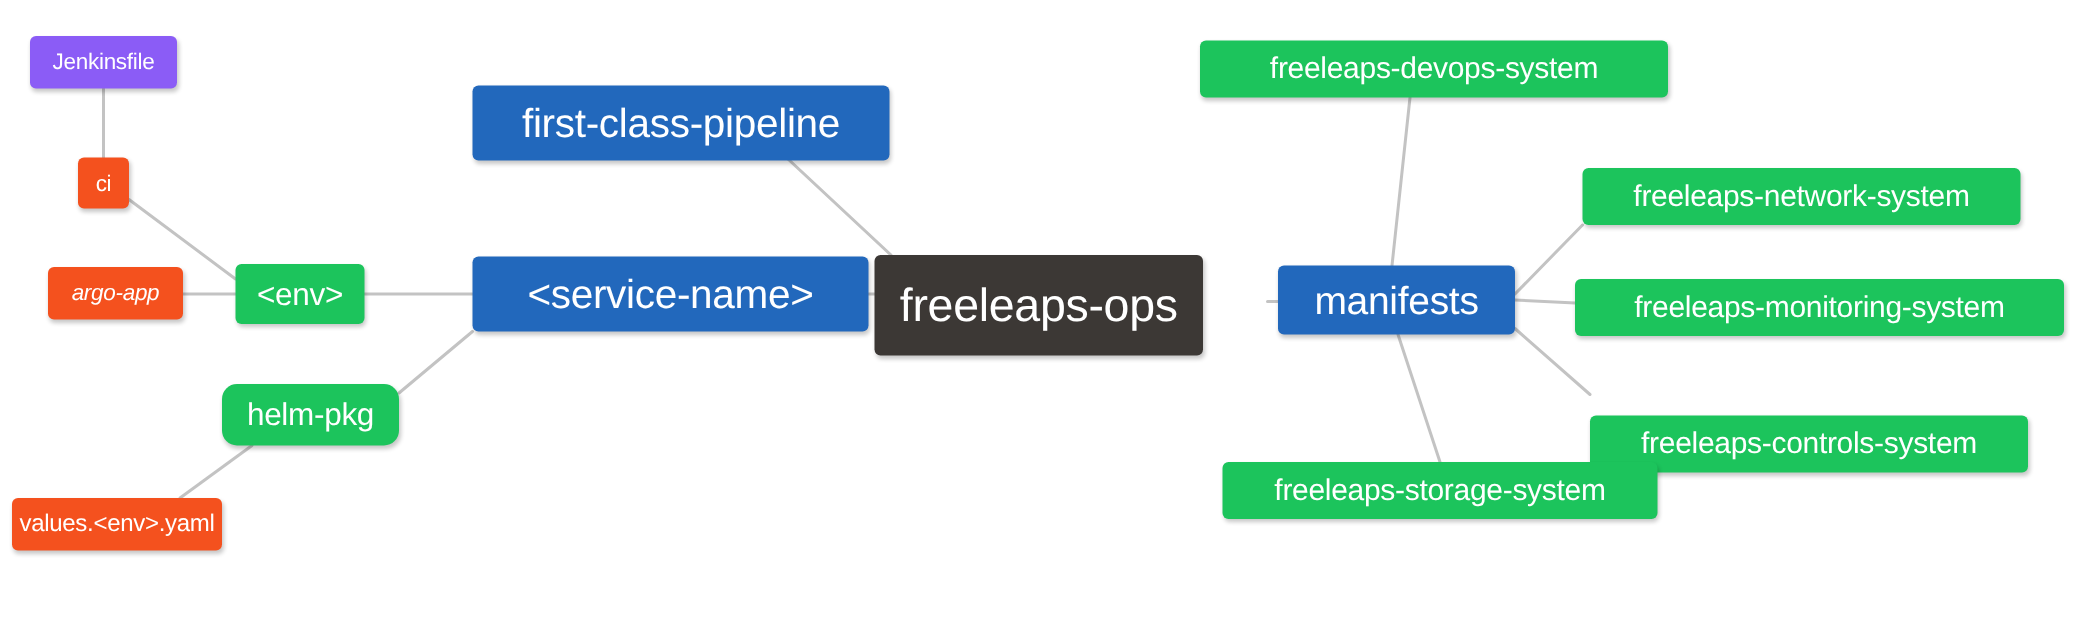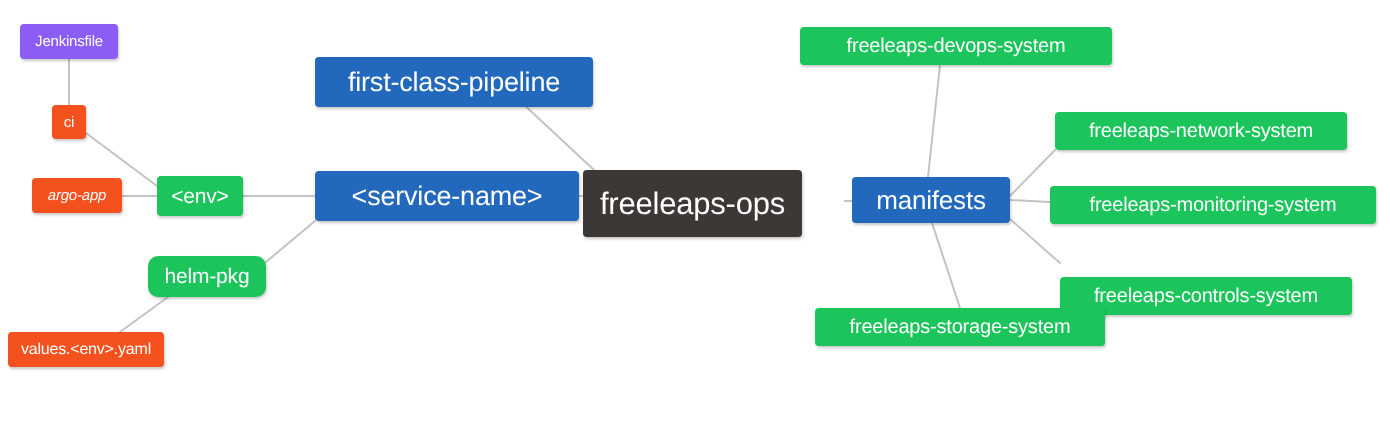--- a/index.html
+++ b/index.html
@@ -72,21 +72,21 @@
       </div>
       <div class="node" style="left: 32px; top: 178px; width: 90px; height: 35px; background: rgb(244, 81, 30); font-size: 15px; font-style: italic;">
         <span class="lbl">argo-app</span>
       </div>
       <div class="node" style="left: 157px; top: 176px; width: 86px; height: 40px; background: rgb(28, 196, 92); font-size: 21px;">
         <span class="lbl">&lt;env&gt;</span>
       </div>
       <div class="node" style="left: 148px; top: 256px; width: 118px; height: 41px; background: rgb(28, 196, 92); font-size: 21px; border-radius: 10px;">
         <span class="lbl">helm-pkg</span>
       </div>
-      <div class="node" style="left: 8px; top: 332px; width: 156px; height: 35px; background: rgb(244, 81, 30); font-size: 16px;">
+      <div class="node" style="left: 8px; top: 332px; width: 140px; height: 35px; background: rgb(244, 81, 30); font-size: 16px;">
         <span class="lbl">values.&lt;env&gt;.yaml</span>
       </div>
       <div class="node" style="left: 315px; top: 37px; width: 278px; height: 50px; background: rgb(34, 104, 188); font-size: 27px; margin-top: 20px;">
         <span class="lbl">first-class-pipeline</span>
       </div>
       <div class="node" style="left: 315px; top: 171px; width: 264px; height: 50px; background: rgb(34, 104, 188); font-size: 27px;">
         <span class="lbl">&lt;service-name&gt;</span>
       </div>
       <div class="node" style="left: 583px; top: 170px; width: 219px; height: 67px; background: rgb(60, 56, 53); font-size: 31px;">
         <span class="lbl">freeleaps-ops</span>

